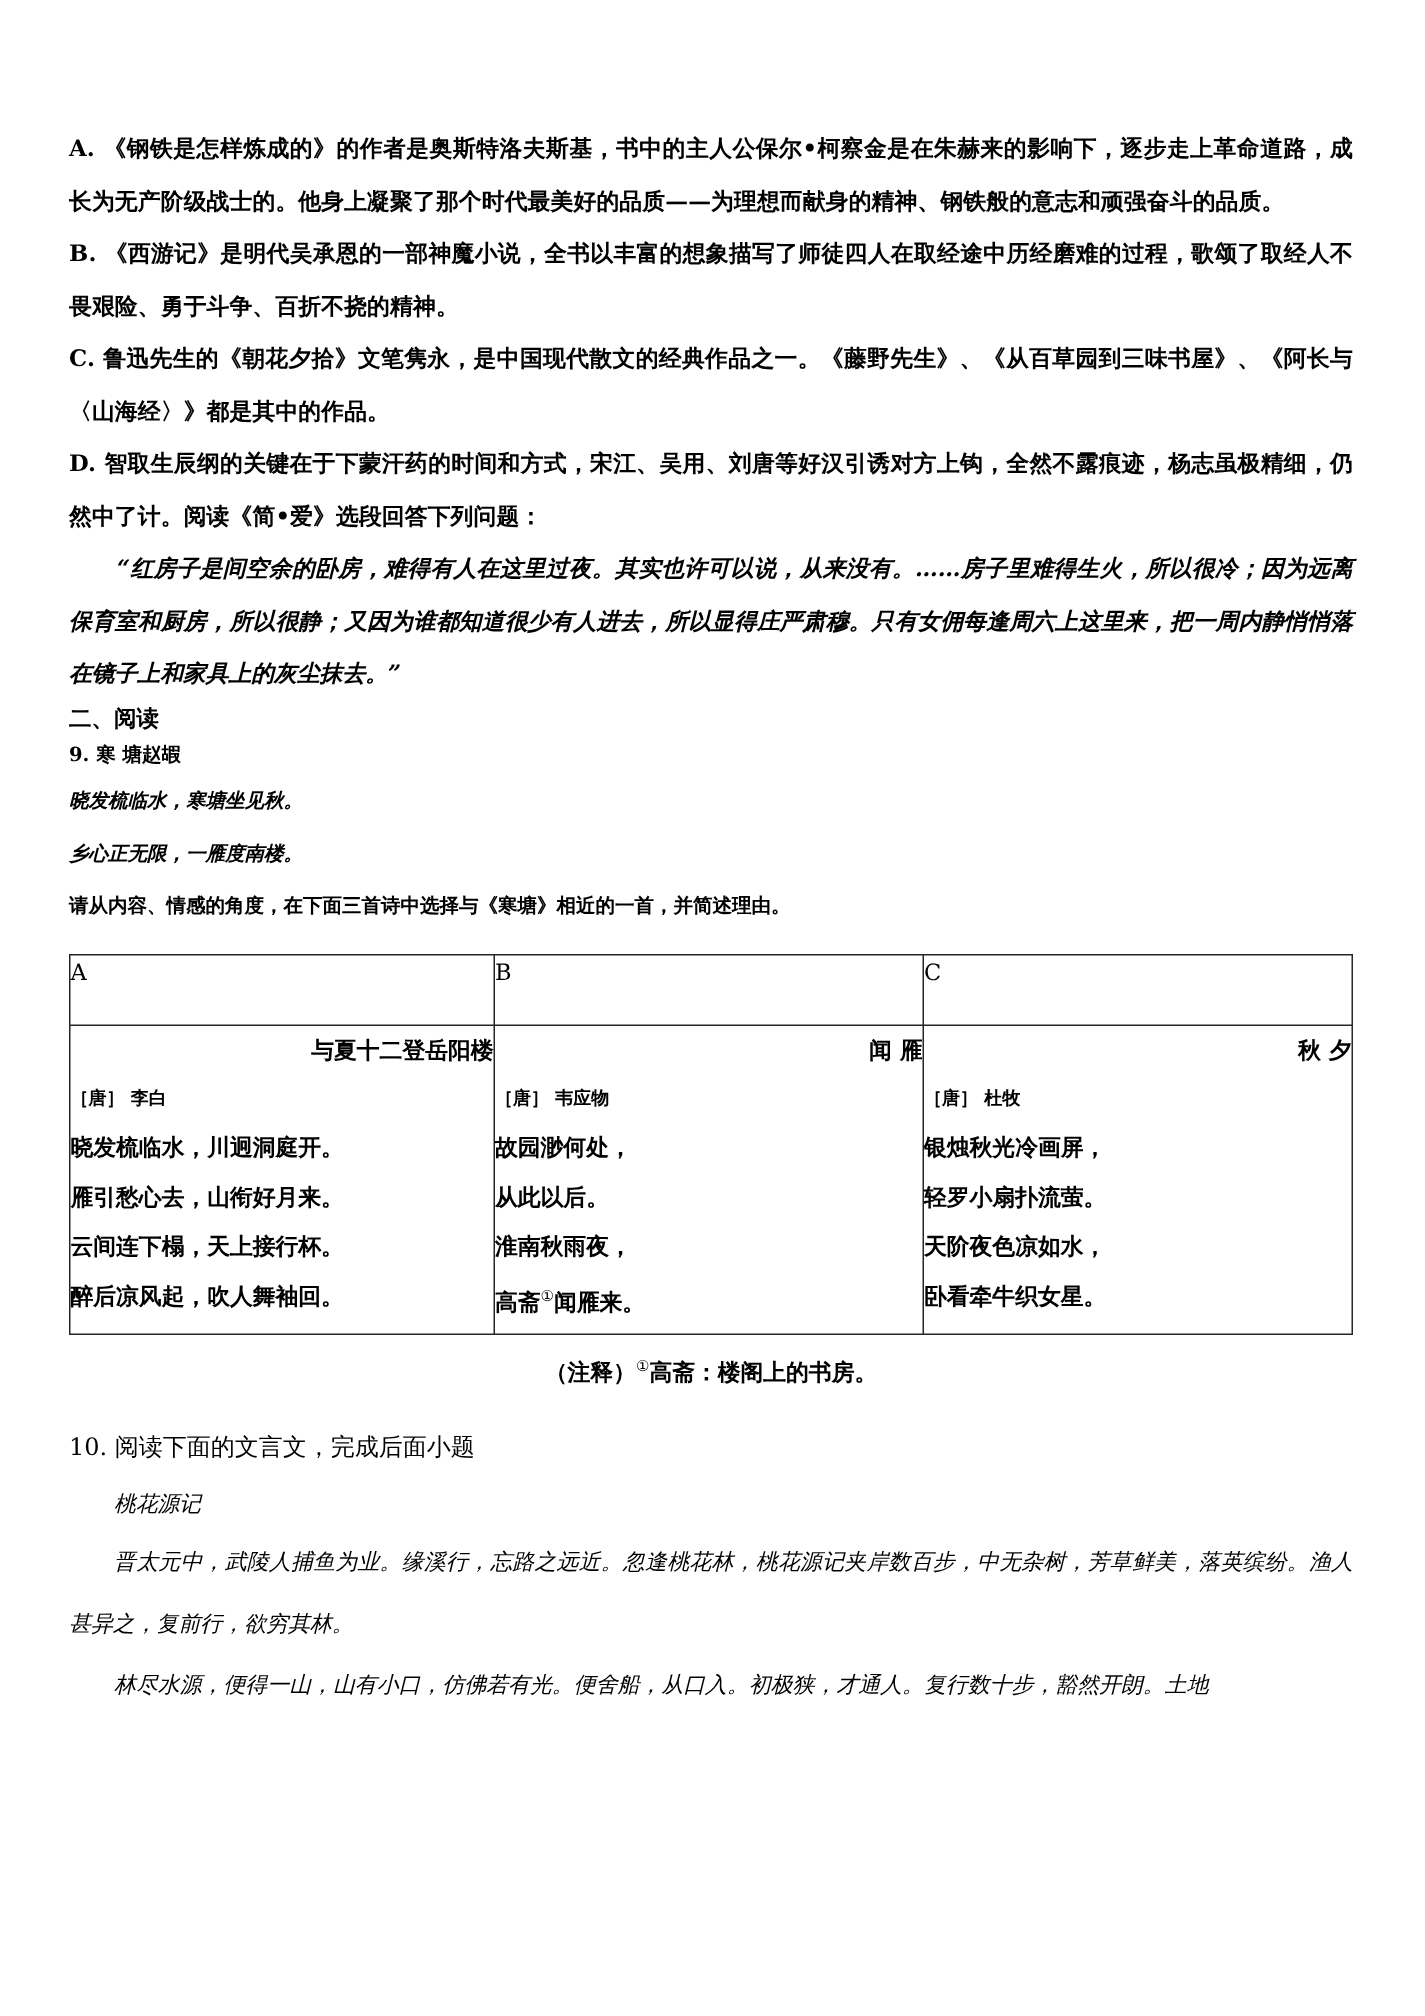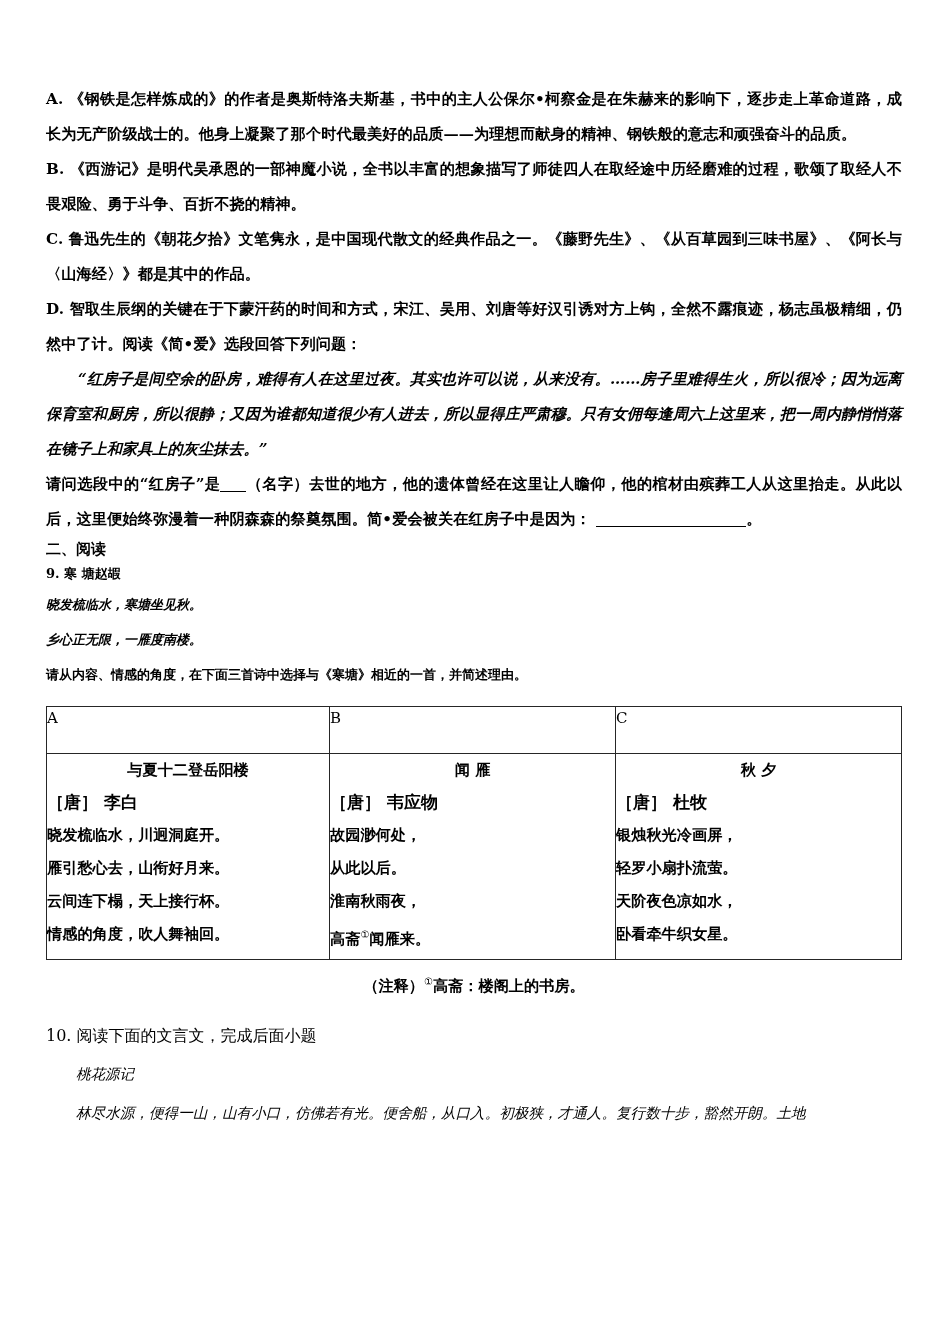--- a/index.html
+++ b/index.html
@@ -126,26 +126,26 @@
     font-family: "DejaVu Serif", "Liberation Serif", serif;
     line-height: 22px;
   }
   td.body {
     padding: 6px 7px 10px 7px;
     height: 205px;
   }
   .ptitle {
     font-size: 15.2px;
     font-weight: bold;
-    text-align: center;
+    text-align: right;
     line-height: 32px;
     margin: 0 0 0 0;
   }
   .pauthor {
-    font-size: 17px;
+    font-size: 12px;
     font-weight: bold;
     line-height: 33px;
     margin: 0;
   }
   .pverse {
     font-size: 15.2px;
     font-weight: bold;
     line-height: 33px;
     margin: 0;
     white-space: nowrap;
@@ -194,21 +194,20 @@
     <p class="p p-bold opt"><span class="lbl">A.</span> <span>《钢铁是怎样炼成的》的作者是奥斯特洛夫斯基，书中的主人公保尔•柯察金是在朱赫来的影响下，逐步走上革命道路，成长为无产阶级战士的。他身上凝聚了那个时代最美好的品质——为理想而献身的精神、钢铁般的意志和顽强奋斗的品质。</span></p>
 
     <p class="p p-bold opt"><span class="lbl">B.</span> <span>《西游记》是明代吴承恩的一部神魔小说，全书以丰富的想象描写了师徒四人在取经途中历经磨难的过程，歌颂了取经人不畏艰险、勇于斗争、百折不挠的精神。</span></p>
 
     <p class="p p-bold opt"><span class="lbl">C.</span> <span>鲁迅先生的《朝花夕拾》文笔隽永，是中国现代散文的经典作品之一。《藤野先生》、《从百草园到三味书屋》、《阿长与〈山海经〉》都是其中的作品。</span></p>
 
     <p class="p p-bold opt"><span class="lbl">D.</span> <span>智取生辰纲的关键在于下蒙汗药的时间和方式，宋江、吴用、刘唐等好汉引诱对方上钩，全然不露痕迹，杨志虽极精细，仍然中了计。阅读《简•爱》选段回答下列问题：</span></p>
 
     <p class="quote indent2">“红房子是间空余的卧房，难得有人在这里过夜。其实也许可以说，从来没有。……房子里难得生火，所以很冷；因为远离保育室和厨房，所以很静；又因为谁都知道很少有人进去，所以显得庄严肃穆。只有女佣每逢周六上这里来，把一周内静悄悄落在镜子上和家具上的灰尘抹去。”</p>
 
-    <p class="p p-bold"><span>请问选段中的“红房子”是</span><span class="blank-short"></span><span>（名字）去世的地方，他的遗体曾经在这里让人瞻仰，他的棺材由殡葬工人从这里抬走。从此以后，这里便始终弥漫着一种阴森森的祭奠氛围。简•爱会被关在红房子中是因为：</span> <span class="blank-long"></span><span>。</span></p>
 
     <p class="sec-head">二、阅读</p>
 
     <p class="q-num"><span>9.</span> <span>寒 塘赵嘏</span></p>
 
     <p class="poem-line">晓发梳临水，寒塘坐见秋。</p>
     <p class="poem-line">乡心正无限，一雁度南楼。</p>
 
     <p class="prompt">请从内容、情感的角度，在下面三首诗中选择与《寒塘》相近的一首，并简述理由。</p>
 
@@ -219,21 +218,21 @@
         <td class="hdr col-b">B</td>
         <td class="hdr col-c">C</td>
       </tr>
       <tr>
         <td class="body col-a">
           <p class="ptitle">与夏十二登岳阳楼</p>
           <p class="pauthor">［唐］  李白</p>
           <p class="pverse">晓发梳临水，川迥洞庭开。</p>
           <p class="pverse">雁引愁心去，山衔好月来。</p>
           <p class="pverse">云间连下榻，天上接行杯。</p>
-          <p class="pverse">情感的角度，吹人舞袖回。</p>
+          <p class="pverse">醉后凉风起，吹人舞袖回。</p>
         </td>
         <td class="body col-b">
           <p class="ptitle">闻 雁</p>
           <p class="pauthor">［唐］  韦应物</p>
           <p class="pverse">故园渺何处，</p>
           <p class="pverse">从此以后。</p>
           <p class="pverse">淮南秋雨夜，</p>
           <p class="pverse">高斋<sup>①</sup>闻雁来。</p>
         </td>
         <td class="body col-c">
@@ -245,16 +244,17 @@
           <p class="pverse">卧看牵牛织女星。</p>
         </td>
       </tr>
     </tbody>
       </table>
 
     <p class="note">（注释）<sup>①</sup>高斋：楼阁上的书房。</p>
 
     <p class="q10">10. 阅读下面的文言文，完成后面小题</p>
     <p class="wy-title">桃花源记</p>
+    <p class="wy-p">晋太元中，武陵人捕鱼为业。缘溪行，忘路之远近。忽逢桃花林，桃花源记夹岸数百步，中无杂树，芳草鲜美，落英缤纷。渔人甚异之，复前行，欲穷其林。</p>
     <p class="wy-p">林尽水源，便得一山，山有小口，仿佛若有光。便舍船，从口入。初极狭，才通人。复行数十步，豁然开朗。土地</p>
 
   </div>
 </div>
 
 </body></html>

